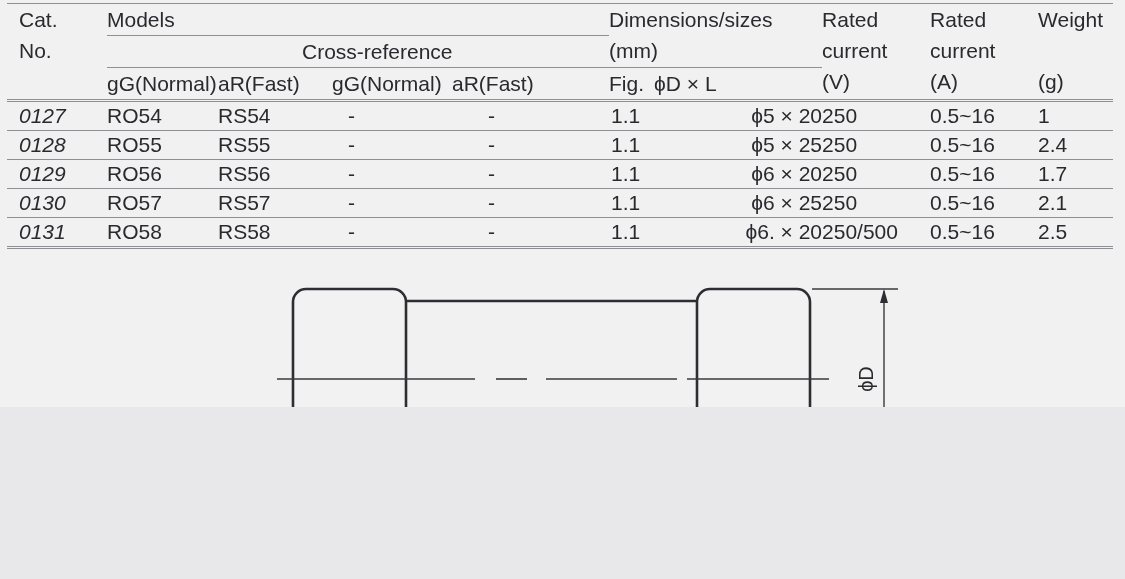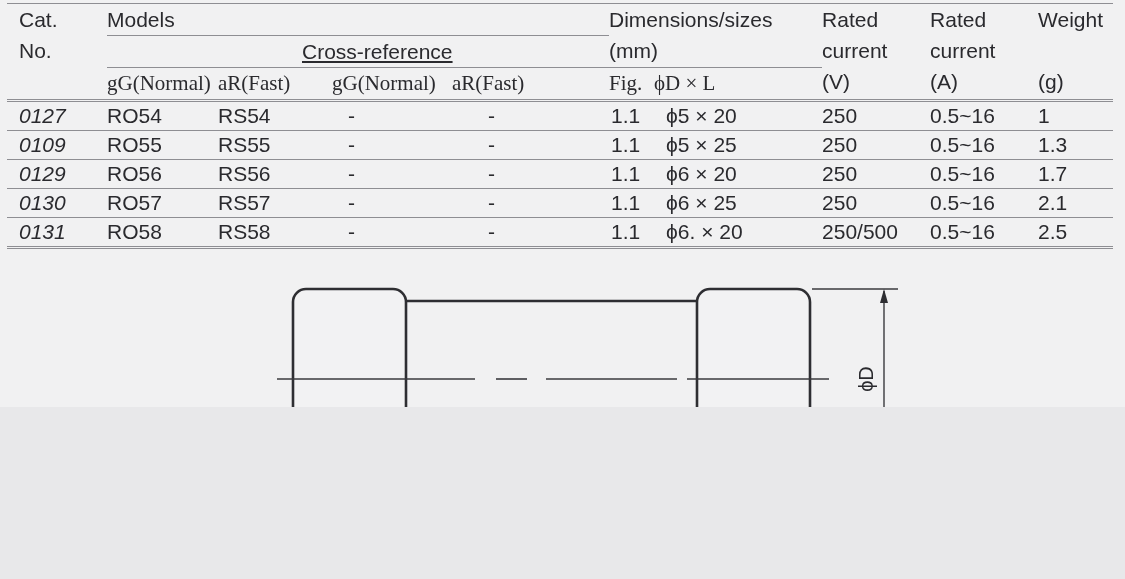--- a/index.html
+++ b/index.html
@@ -22,32 +22,32 @@
     border-collapse:collapse;table-layout:fixed;
     border-top:1px solid var(--line);
     font-size:21px;
   }
   th,td{
     font-weight:400;text-align:left;vertical-align:top;
     padding:0;white-space:nowrap;overflow:visible;
   }
   thead th{line-height:31px;}
   thead .group-line{border-bottom:1px solid var(--line);margin-left:43px;}
-  thead tr.sub th{border-bottom:3px double var(--line);font-family:Liberation Serif, serif;}
+  thead tr.sub th{border-bottom:3px double var(--line);}
   th.rs3{border-bottom:3px double var(--line);}
   th.cat{padding-left:12px;}
   th .gap{height:31px;}
-  th.xref span{display:inline-block;padding-left:195px;text-decoration:underline;}
+  th.xref span{display:inline-block;padding-left:195px;}
   tbody td{height:28px;line-height:28px;vertical-align:middle;border-bottom:1px solid var(--line);}
   tbody tr:last-child td{border-bottom:3px double var(--line);}
   td[data-field="cat"]{padding-left:12px;font-style:italic;}
   td[data-field="xgg"]{padding-left:16px;}
   td[data-field="xar"]{padding-left:36px;}
   td[data-field="fig"]{padding-left:2px;}
-  td[data-field="dxl"]{padding-left:12px;}
+  td[data-field="dxl"]{padding-left:12px;text-align:right;}
 
   
   svg.fuse-figure{position:absolute;left:0;top:260px;}
   svg text{
     font-family:"Liberation Sans","DejaVu Sans",sans-serif;
     fill:var(--txt);
   }
 </style>
 </head>
 <body>
@@ -118,30 +118,30 @@
       <td data-field="xgg">-</td>
       <td data-field="xar">-</td>
       <td data-field="fig">1.1</td>
       <td data-field="dxl">ϕ5 × 20</td>
       <td data-field="v">250</td>
       <td data-field="a">0.5~16</td>
       <td data-field="g">1</td>
     </tr>
 
     <tr>
-      <td data-field="cat">0109</td>
+      <td data-field="cat">0128</td>
       <td data-field="gg">RO55</td>
       <td data-field="ar">RS55</td>
       <td data-field="xgg">-</td>
       <td data-field="xar">-</td>
       <td data-field="fig">1.1</td>
       <td data-field="dxl">ϕ5 × 25</td>
       <td data-field="v">250</td>
       <td data-field="a">0.5~16</td>
-      <td data-field="g">1.3</td>
+      <td data-field="g">2.4</td>
     </tr>
 
     <tr>
       <td data-field="cat">0129</td>
       <td data-field="gg">RO56</td>
       <td data-field="ar">RS56</td>
       <td data-field="xgg">-</td>
       <td data-field="xar">-</td>
       <td data-field="fig">1.1</td>
       <td data-field="dxl">ϕ6 × 20</td>

